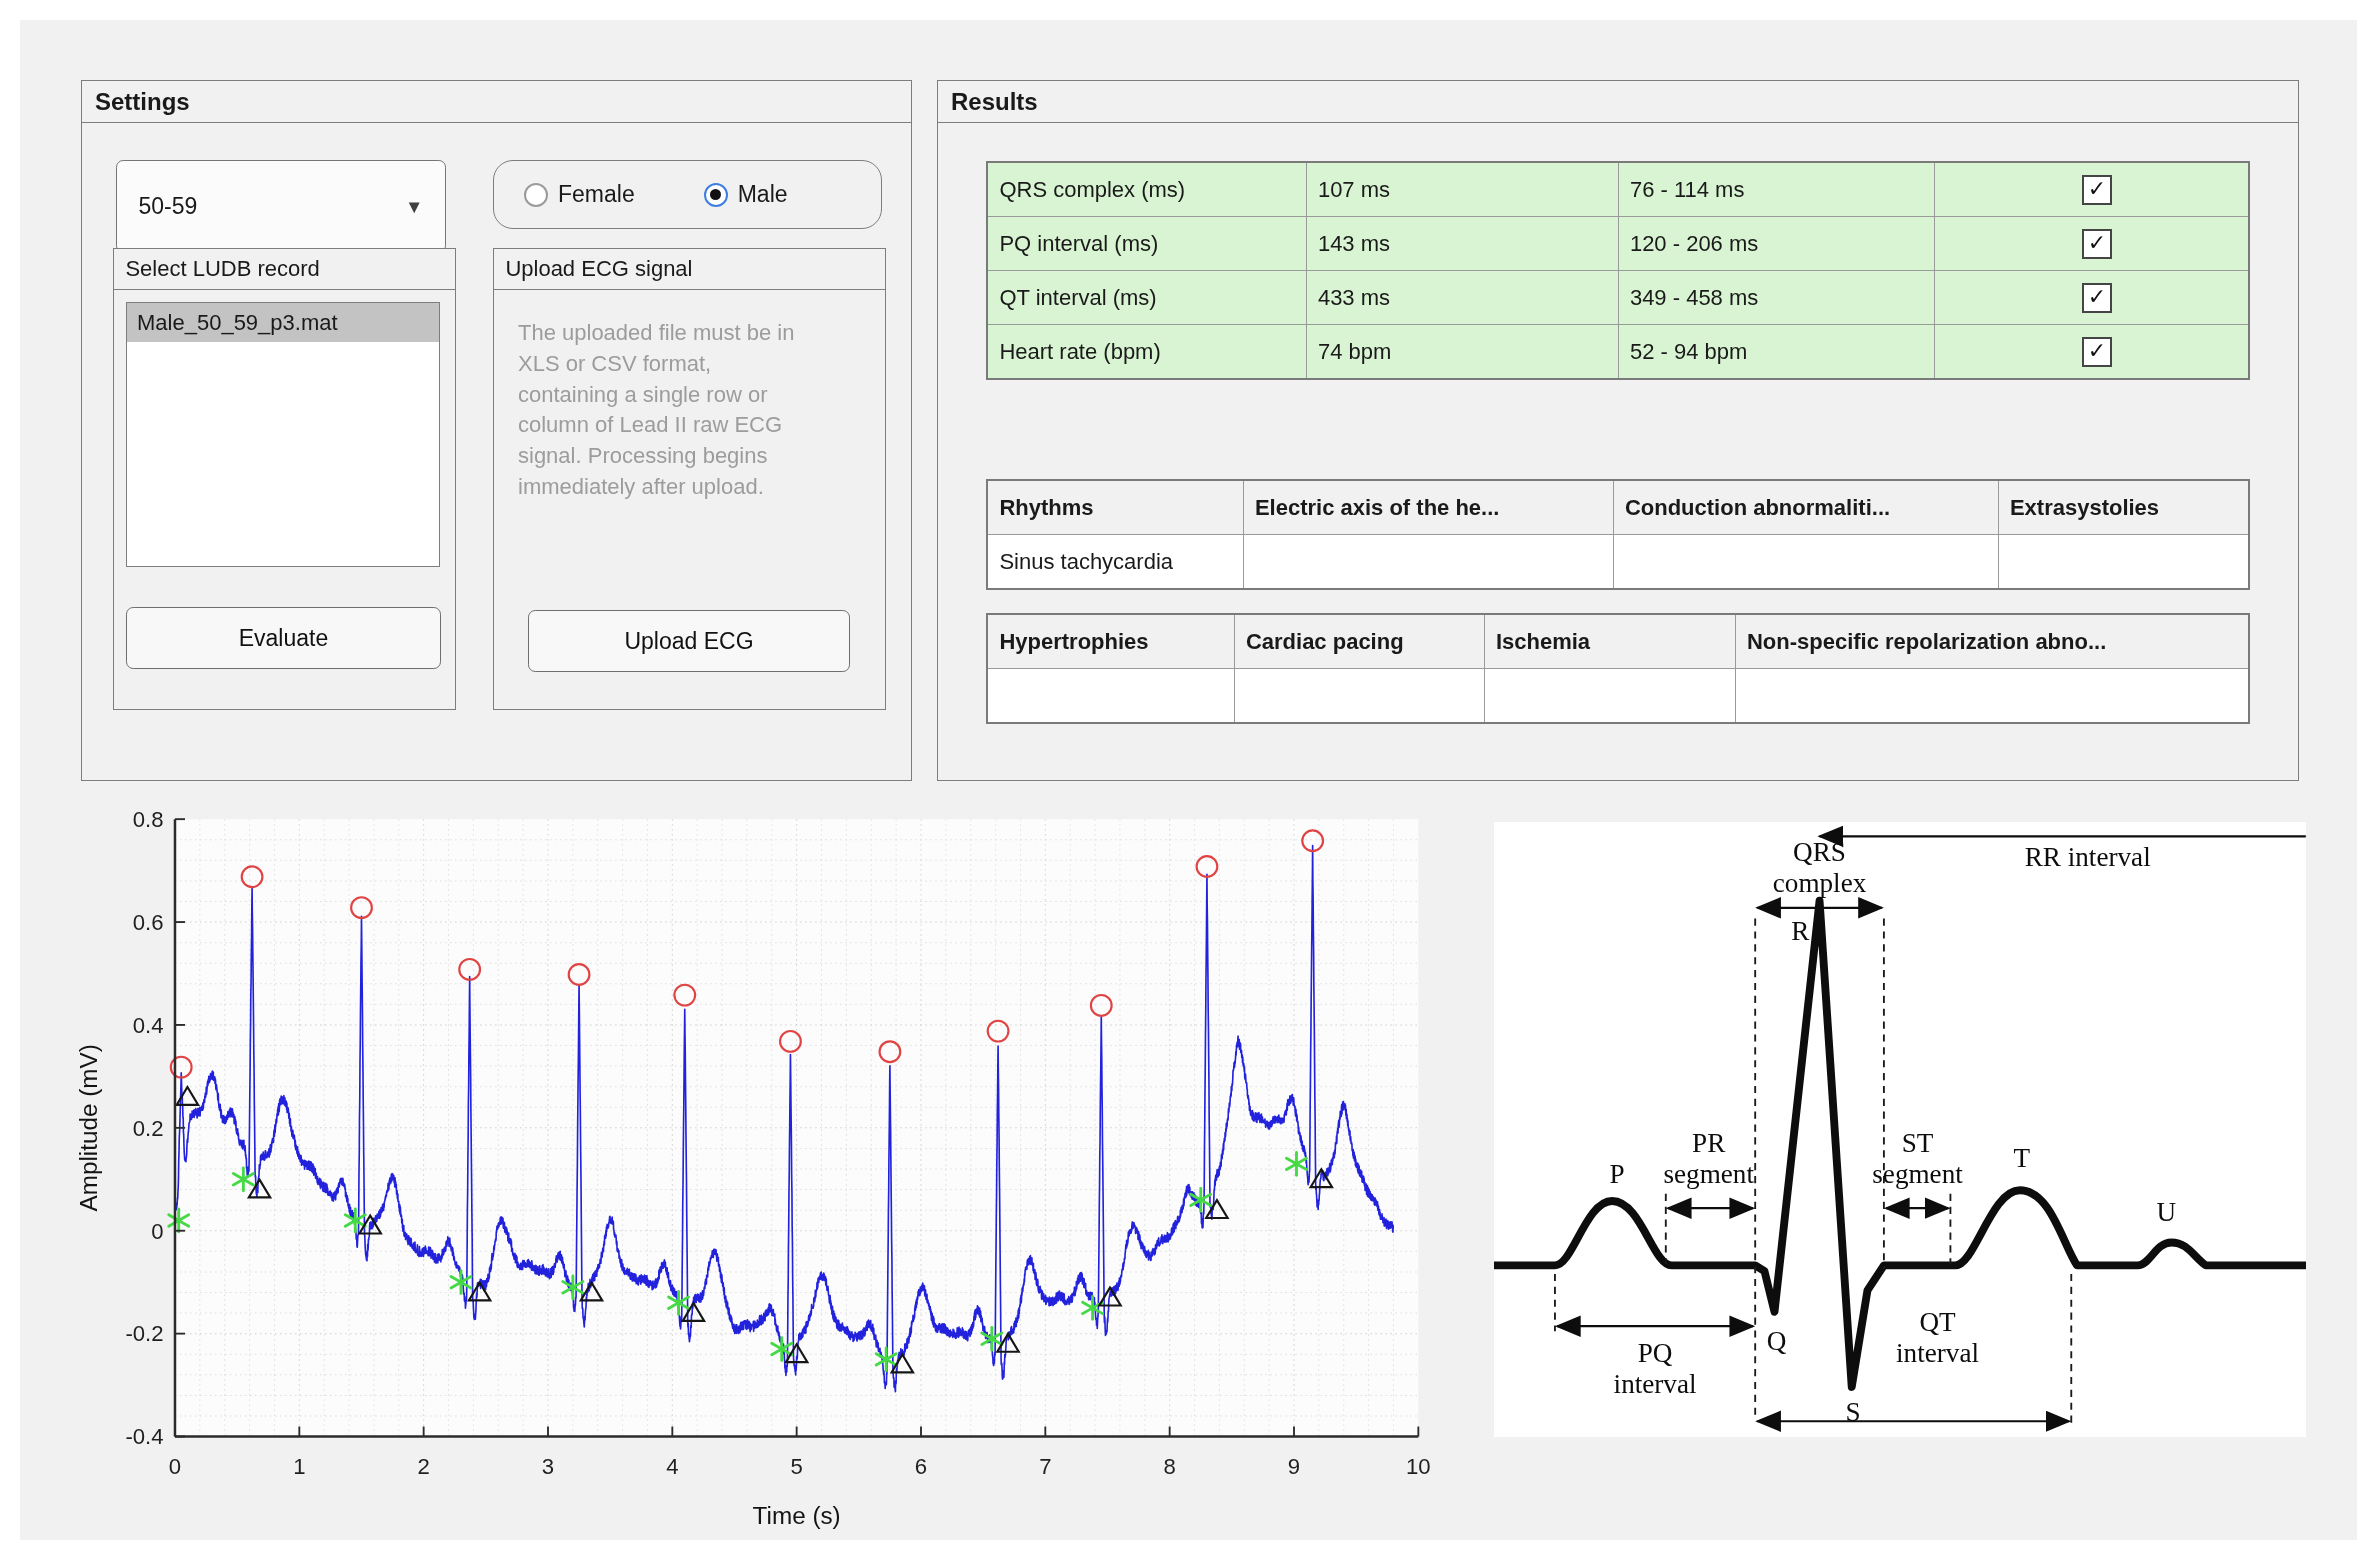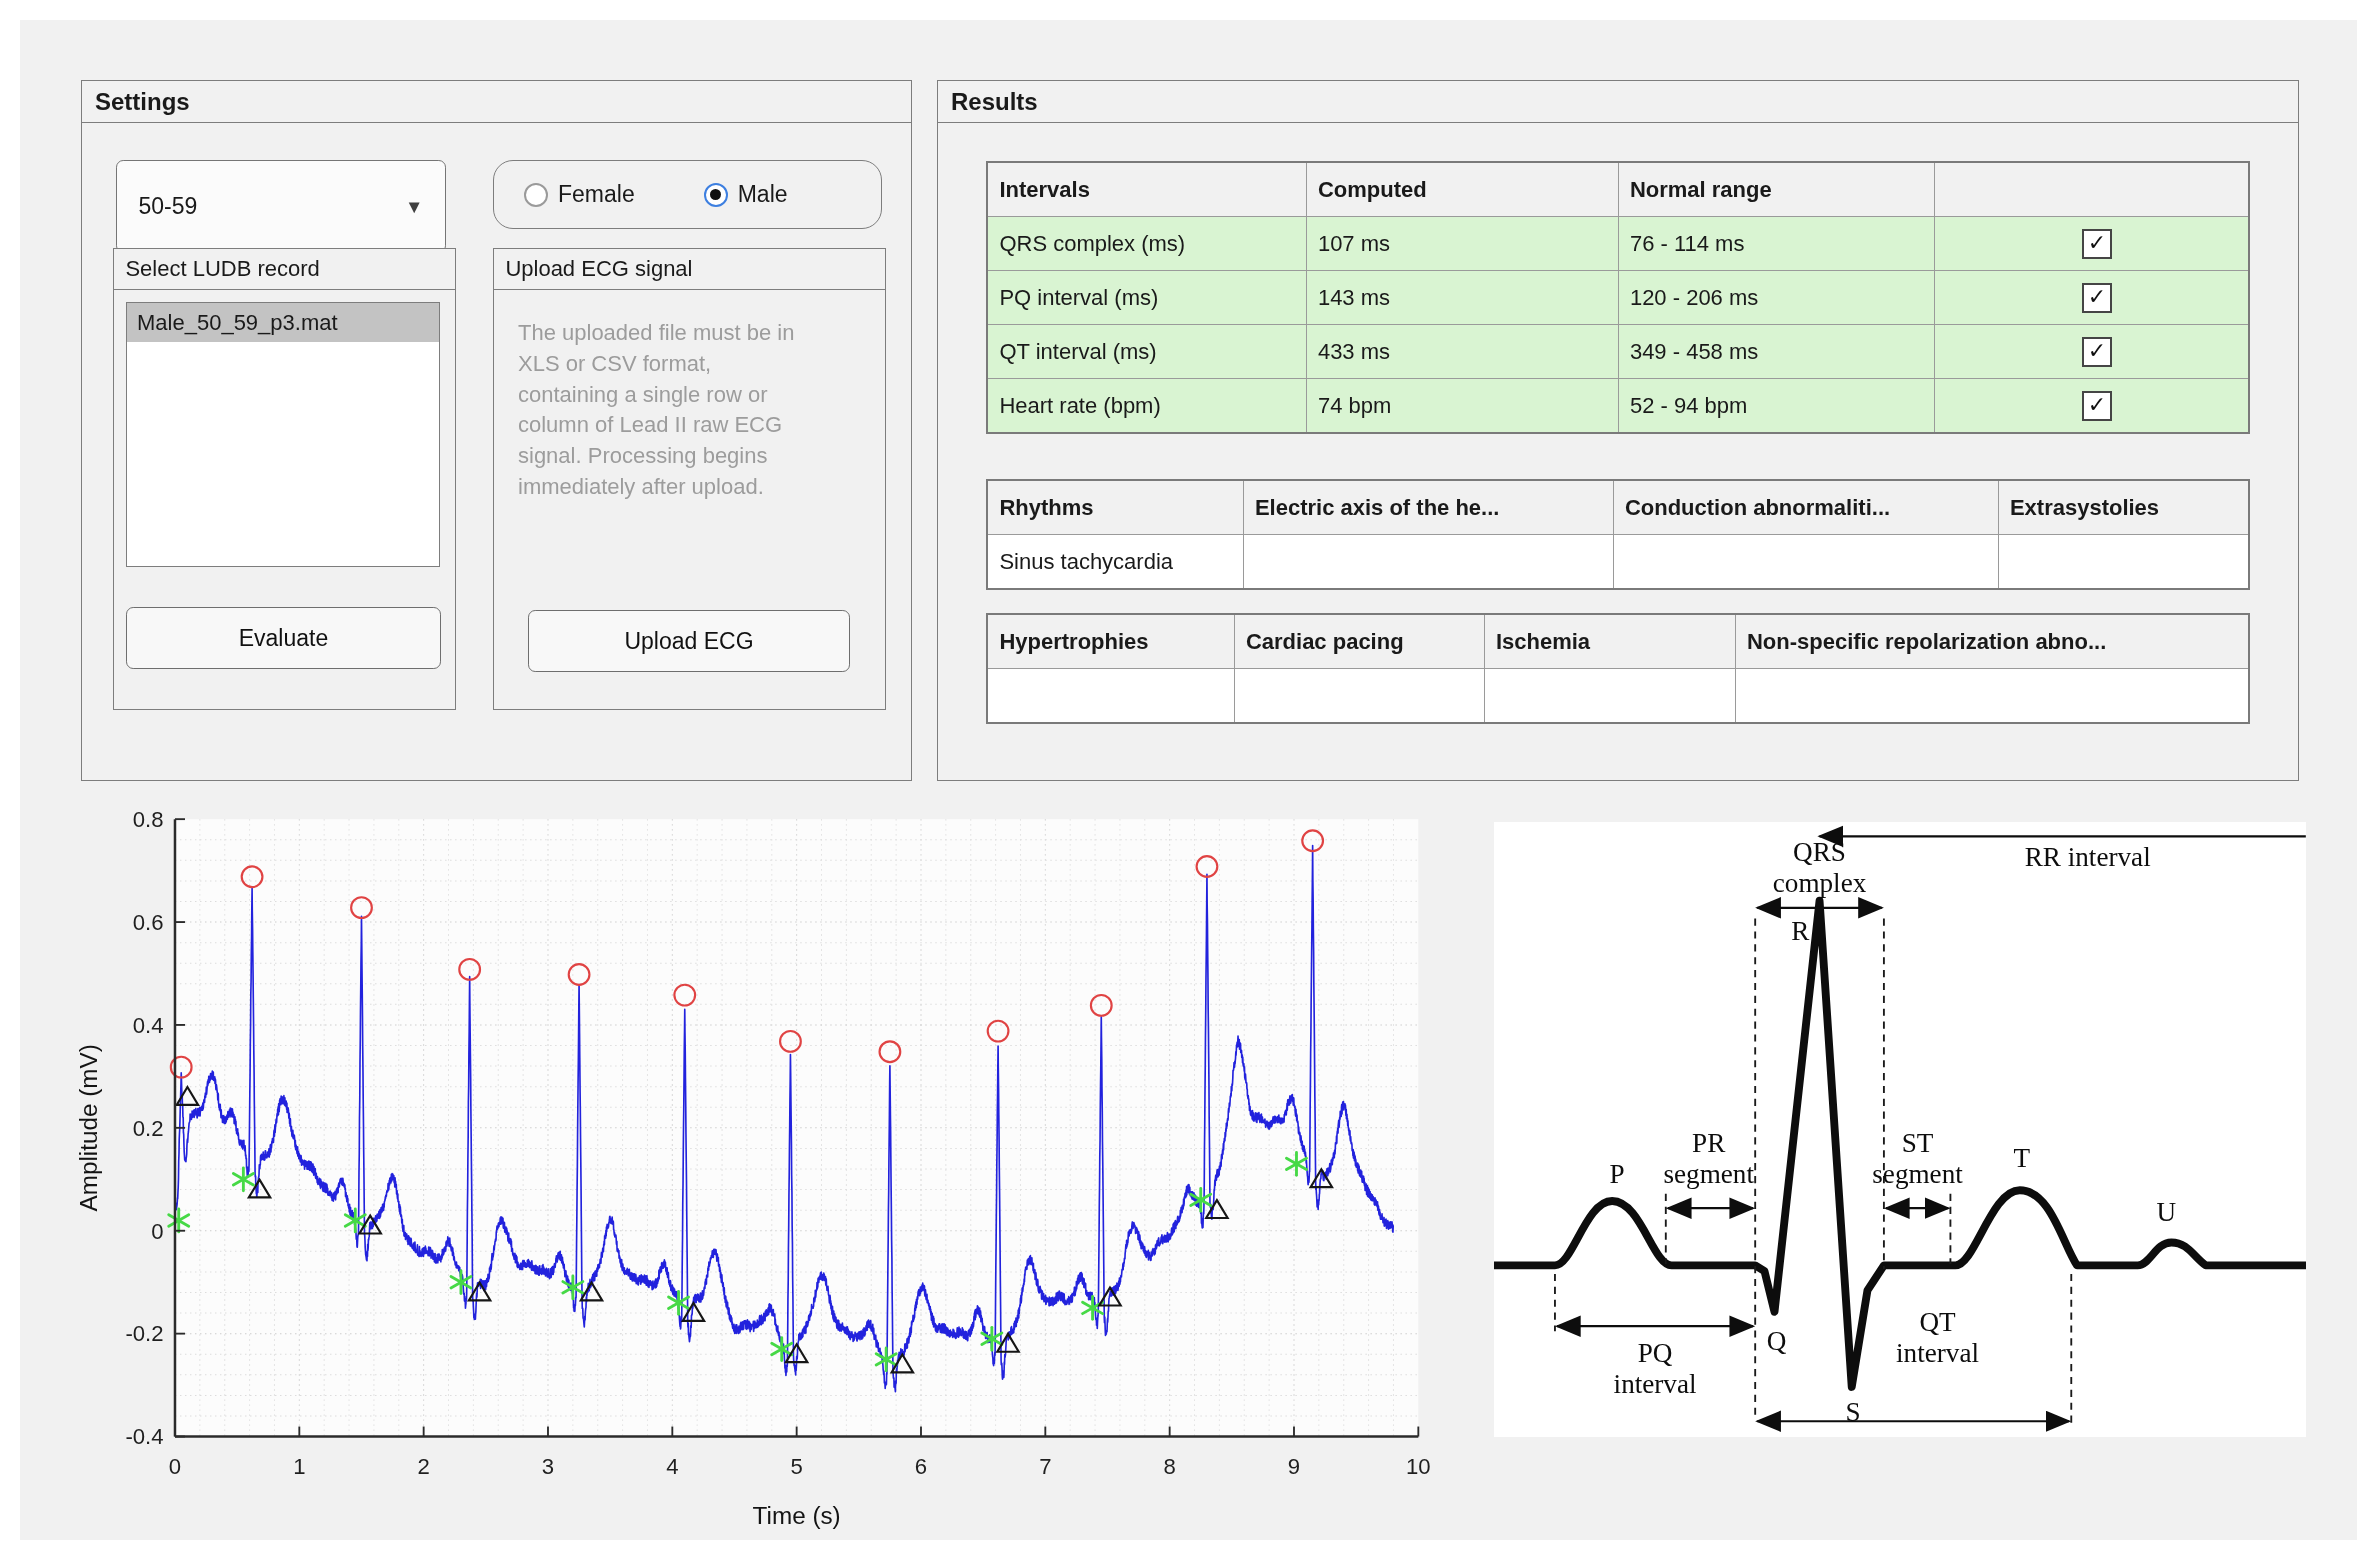--- a/index.html
+++ b/index.html
@@ -122,26 +122,20 @@
   <div class="panel-title">Results</div>
 
   <table class="mtab" style="left:48px;top:80px;width:1264px;">
     <colgroup>
         <col style="width:319px">
         <col style="width:312px">
         <col style="width:316px">
         <col>
       </colgroup>
     <tbody>
-        <tr class="hdr">
-      <td>Intervals</td>
-      <td>Computed</td>
-      <td>Normal range</td>
-      <td></td>
-    </tr>
     <tr class="green">
       <td>QRS complex (ms)</td>
       <td>107 ms</td>
       <td>76 - 114 ms</td>
       <td class="chk"><span class="checkbox">✓</span></td>
     </tr>
     <tr class="green">
       <td>PQ interval (ms)</td>
       <td>143 ms</td>
       <td>120 - 206 ms</td>

